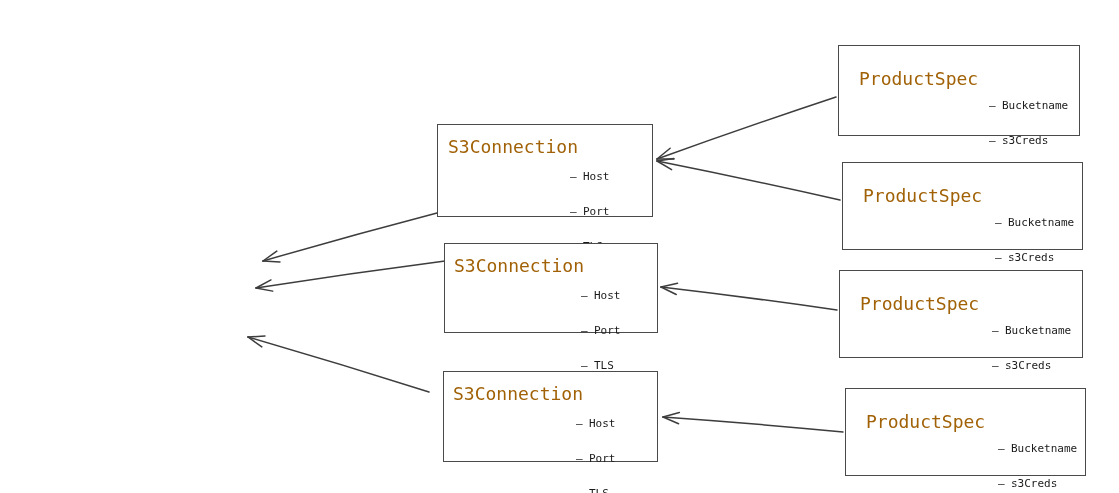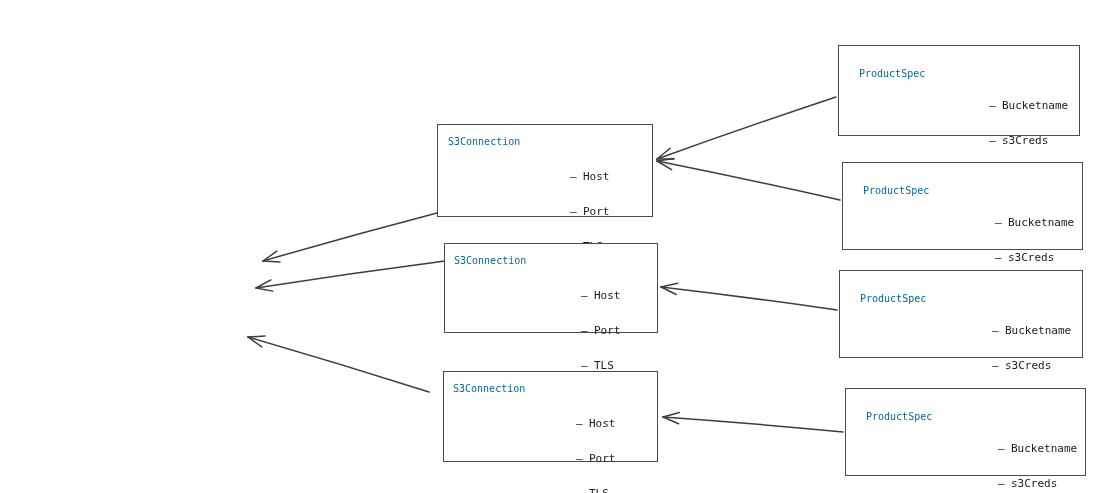--- a/index.html
+++ b/index.html
@@ -27,22 +27,22 @@
   }
   .node-box {
     position: absolute;
     box-sizing: border-box;
     background: #ffffff;
     border: 1.6px solid #4a4a4a;
   }
   .node-title {
     position: absolute;
     font-family: "DejaVu Sans Mono", monospace;
-    font-size: 10px;
-    color: #0369a1;
+    font-size: 18px;
+    color: #a16207;
     white-space: nowrap;
     letter-spacing: 0px;
   }
   .node-attrs {
     position: absolute;
     font-family: "DejaVu Sans Mono", monospace;
     font-size: 11px;
     color: #1a1a1a;
     line-height: 15px;
     white-space: nowrap;

